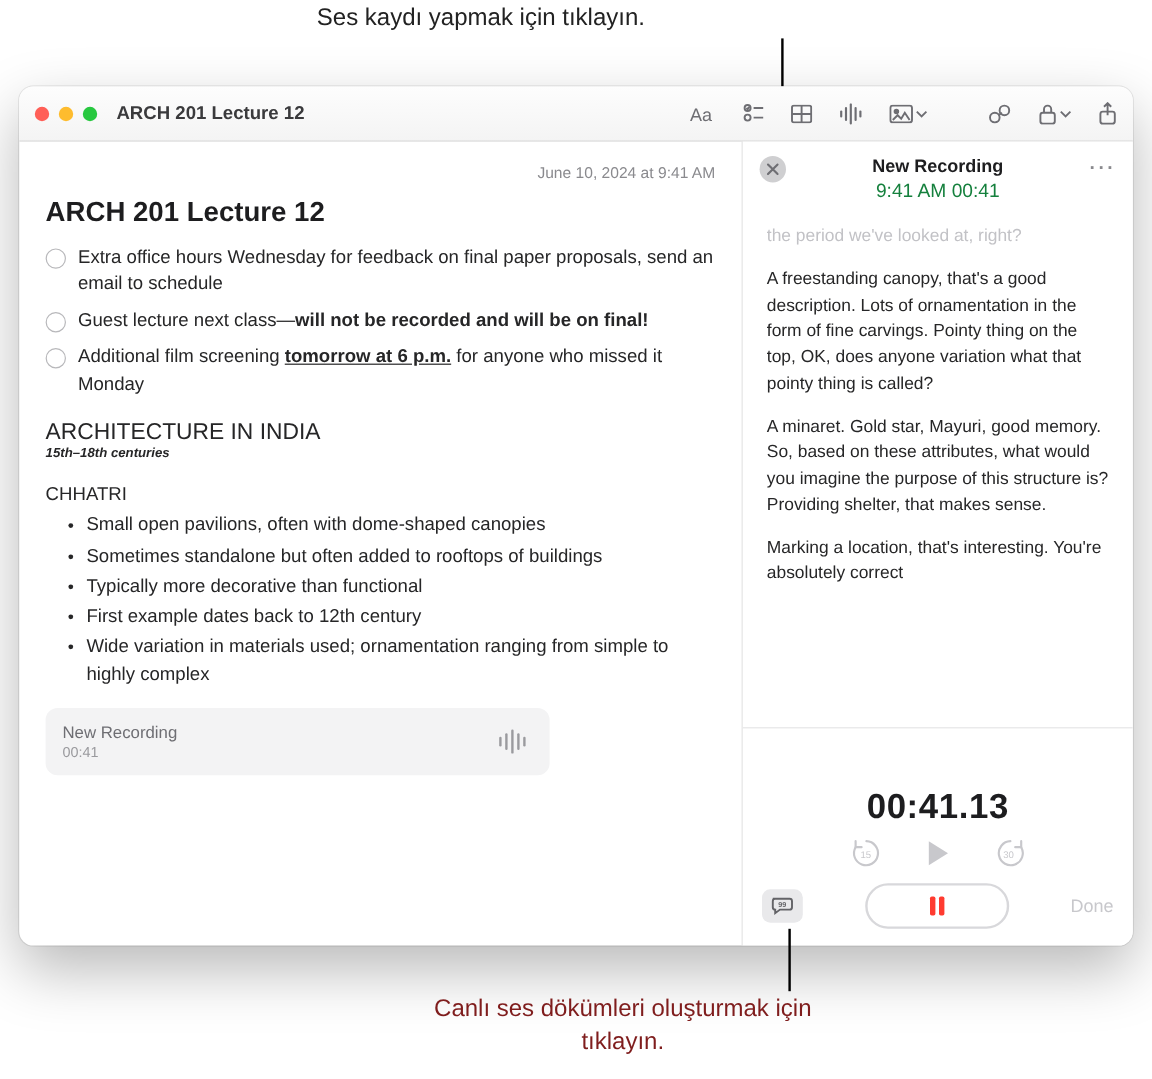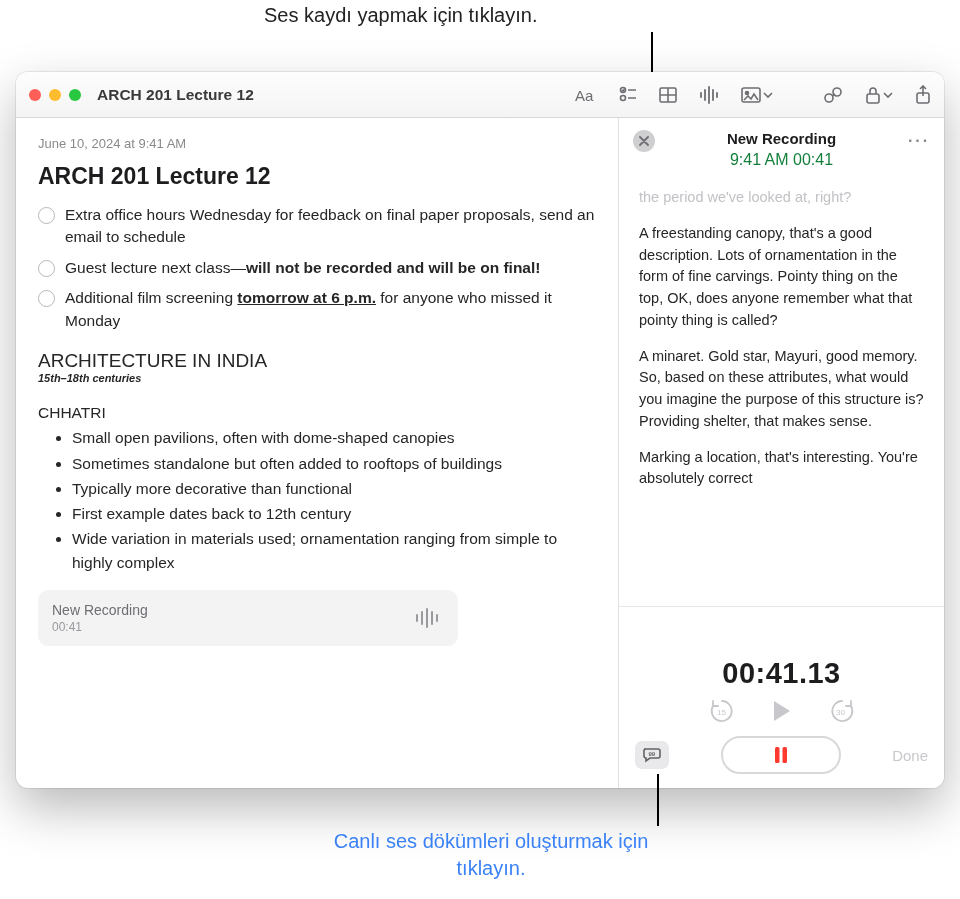--- a/index.html
+++ b/index.html
@@ -22,25 +22,25 @@
     position: absolute;
     top: 32px;
     left: 651px;
     width: 1.5px;
     height: 40px;
     background: #000;
   }
   .callout-bottom {
     position: absolute;
     top: 828px;
-    left: 331px;
+    left: 359px;
     width: 320px;
     text-align: center;
     font-size: 20px;
-    color: #3b82f6;
+    color: #7f1d1d;
     line-height: 1.35;
   }
   .callout-line-bottom {
     position: absolute;
     top: 774px;
     left: 657px;
     width: 1.5px;
     height: 52px;
     background: #000;
   }
@@ -79,21 +79,21 @@
   .spacer { flex: 1; }
   .tb-icons { display: flex; align-items: center; gap: 22px; color:#6e6e73;}
   .content { flex:1; display:flex; }
   .note {
     flex: 1;
     padding: 18px 22px 20px 22px;
     overflow: auto;
     border-right: 1px solid #e2e2e2;
   }
   .timestamp {
-    text-align: left;
+    text-align: right;
     font-size: 13px;
     color: #8a8a8e;
     margin-bottom: 12px;
   }
   .note h1 {
     font-size: 23px;
     font-weight: 700;
     margin-bottom: 14px;
     color:#1d1d1f;
   }
@@ -317,21 +317,21 @@
               <path d="M1 1l8 8M9 1l-8 8" stroke="#6e6e73" stroke-width="1.8" stroke-linecap="round"></path>
             </svg>
         </div>
         <div class="sb-title">New Recording</div>
         <div class="sb-more">···</div>
       </div>
       <div class="sb-sub">9:41 AM 00:41</div>
 
       <div class="transcript">
         <p class="faded">the period we've looked at, right?</p>
-        <p>A freestanding canopy, that's a good description. Lots of ornamentation in the form of fine carvings. Pointy thing on the top, OK, does anyone remember what that pointy thing is called?</p>
+        <p>A freestanding canopy, that's a good description. Lots of ornamentation in the form of fine carvings. Pointy thing on the top, OK, does anyone variation what that pointy thing is called?</p>
         <p>A minaret. Gold star, Mayuri, good memory. So, based on these attributes, what would you imagine the purpose of this structure is? Providing shelter, that makes sense.</p>
         <p>Marking a location, that's interesting. You're absolutely correct</p>
       </div>
 
       <div class="timer-block">
         <div class="timer">00:41.13</div>
         <div class="transport">
           <span class="ctl">
             <svg width="26" height="26" viewBox="0 0 26 26" fill="none" stroke="#c8c8cc" stroke-width="1.8">
               <path d="M13 3a10 10 0 11-9 5" stroke-linecap="round"></path>

